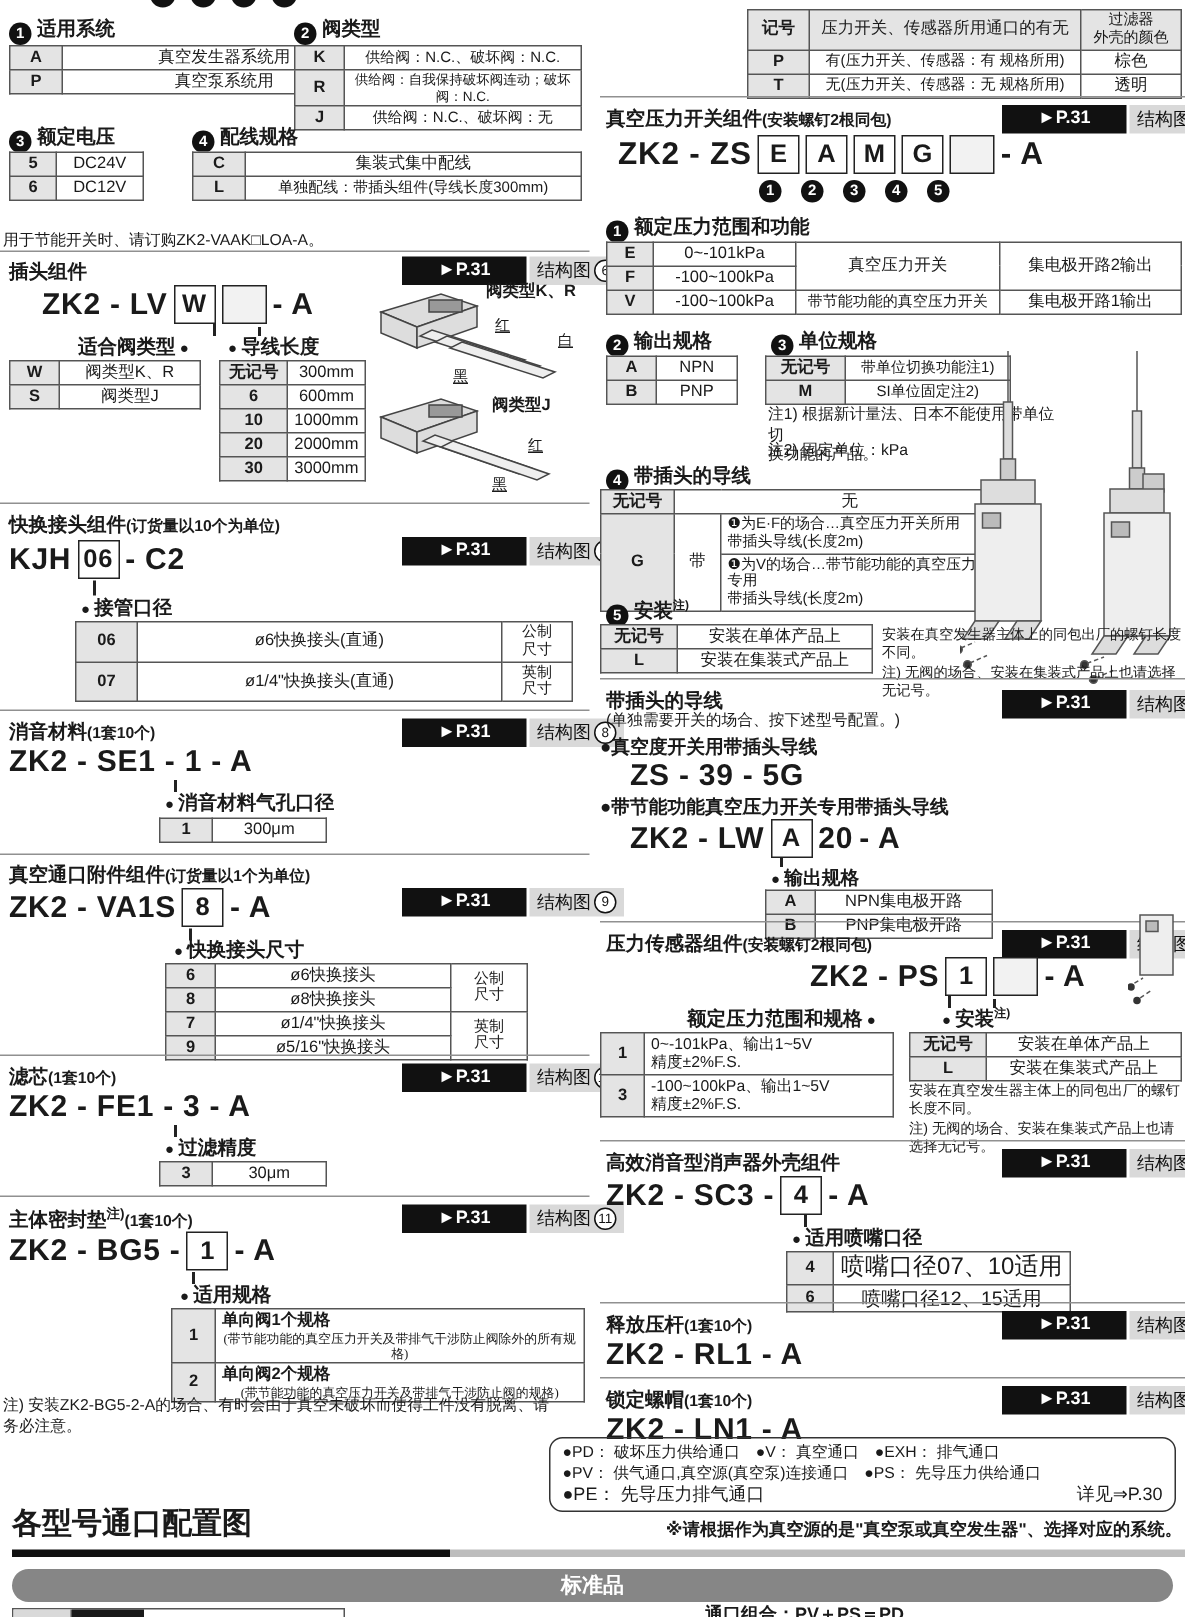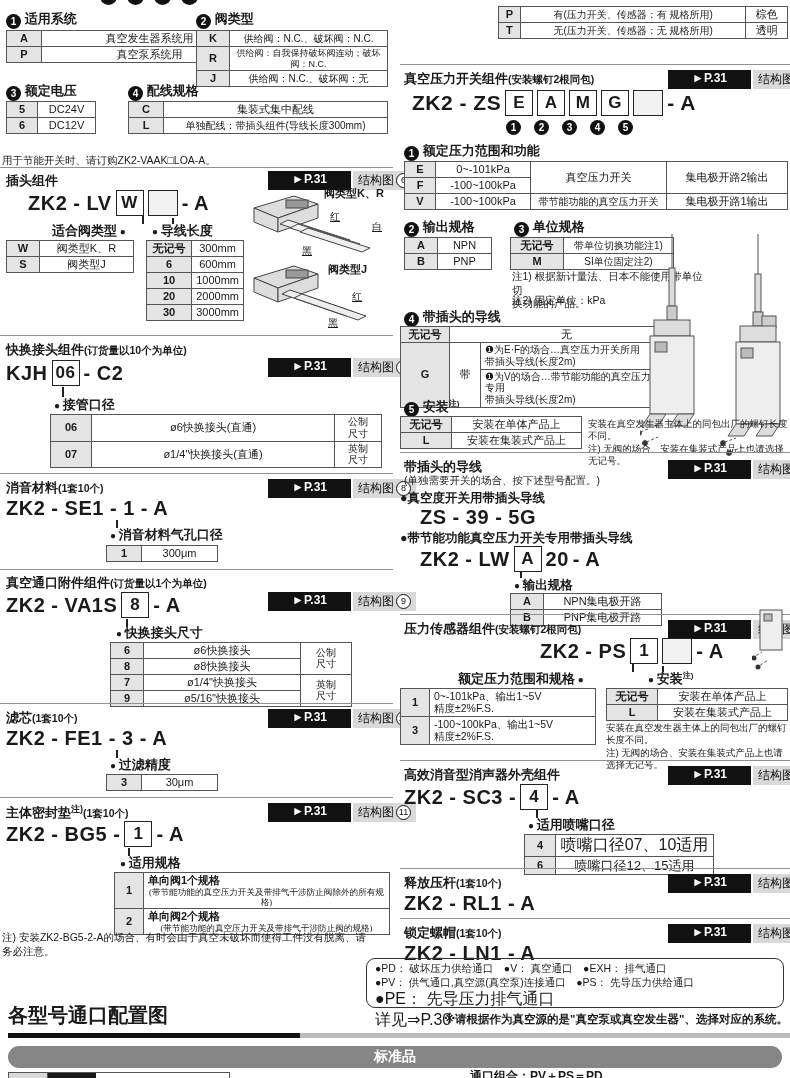--- a/index.html
+++ b/index.html
@@ -370,20 +370,26 @@
           <div class="gasket-sub">(带节能功能的真空压力开关及带排气干涉防止阀的规格)</div>
         </td>
       </tr>
 </tbody>
   </table>
 <div class="abs note cl" style="left:2px;top:931px;width:392px;">注) 安装ZK2-BG5-2-A的场合、有时会由于真空未破坏而使得工件没有脱离、请
 务必注意。</div>
 
 <table class="t abs" style="left:498px;top:6px;width:290px;">
   <tbody>
+      <tr>
+    <td class="code" style="width:32px;">记号</td>
+    <td class="code" style="font-weight:normal;">压力开关、传感器所用通口的有无</td>
+    <td class="code cl" style="width:58px;font-weight:normal;font-size:10px;">过滤器
+外壳的颜色</td>
+  </tr>
   <tr>
         <td class="code">P</td>
         <td style="font-size:10px;">有(压力开关、传感器：有 规格所用)</td>
         <td>棕色</td>
       </tr>
   <tr>
         <td class="code">T</td>
         <td style="font-size:10px;">无(压力开关、传感器：无 规格所用)</td>
         <td>透明</td>
       </tr>
@@ -606,21 +612,21 @@
 </div>
 <div class="abs model" style="left:540px;top:638px;">
   <span>ZK2 - PS</span>
   <span class="box">1</span>
   <span class="box empty"></span>
   <span>- A</span>
 </div>
 <div class="stem" style="left:632px;top:664px;height:8px;"></div>
 <div class="stem" style="left:662px;top:666px;height:6px;"></div>
 <div class="abs lbl dot-r" style="left:458px;top:670px;">额定压力范围和规格</div>
-<div class="abs lbl dot" style="left:648px;top:670px;"><span>安装</span><sup style="font-size:8px;">注)</sup></div>
+<div class="abs lbl dot" style="left:628px;top:670px;"><span>安装</span><sup style="font-size:8px;">注)</sup></div>
 <table class="t abs" style="left:400px;top:688px;width:196px;">
   <tbody>
       <tr>
         <td class="code" style="width:20px;">1</td>
         <td class="left cl" style="font-size:10.5px;">0~-101kPa、输出1~5V
 精度±2%F.S.</td>
       </tr>
   <tr>
         <td class="code">3</td>
         <td class="left cl" style="font-size:10.5px;">-100~100kPa、输出1~5V
@@ -707,21 +713,21 @@
   <span class="bf">
       <span>结构图</span>
       <span class="figc">18</span>
     </span>
 </div>
 <div class="abs model" style="left:404px;top:942px;">ZK2 - LN1 - A</div>
 
 <div class="abs" style="left:366px;top:958px;width:418px;height:50px;border:1.5px solid #333;border-radius:9px;padding:3px 8px;box-sizing:border-box;">
   <div class="note" style="font-size:10.5px;">●PD： 破坏压力供给通口　●V： 真空通口　●EXH： 排气通口</div>
   <div class="note" style="font-size:10.5px;">●PV： 供气通口,真空源(真空泵)连接通口　●PS： 先导压力供给通口</div>
-  <div class="note" style="font-size:16px;display:flex;justify-content:space-between;flex-direction:column;">
+  <div class="note" style="font-size:12px;display:flex;justify-content:space-between;">
     <span>●PE： 先导压力排气通口</span>
     <span>详见⇒P.30</span>
   </div>
 </div>
 <div class="abs" style="left:388px;top:1012px;width:400px;text-align:right;font-size:11.5px;font-weight:bold;">※请根据作为真空源的是"真空泵或真空发生器"、选择对应的系统。</div>
 
 <div class="abs" style="left:8px;top:1002px;font-size:20px;font-weight:bold;">各型号通口配置图</div>
 <div class="abs" style="left:8px;top:1033px;width:292px;height:5px;background:#111;"></div>
 <div class="abs" style="left:300px;top:1033px;width:490px;height:5px;background:#bdbdbd;"></div>
 

